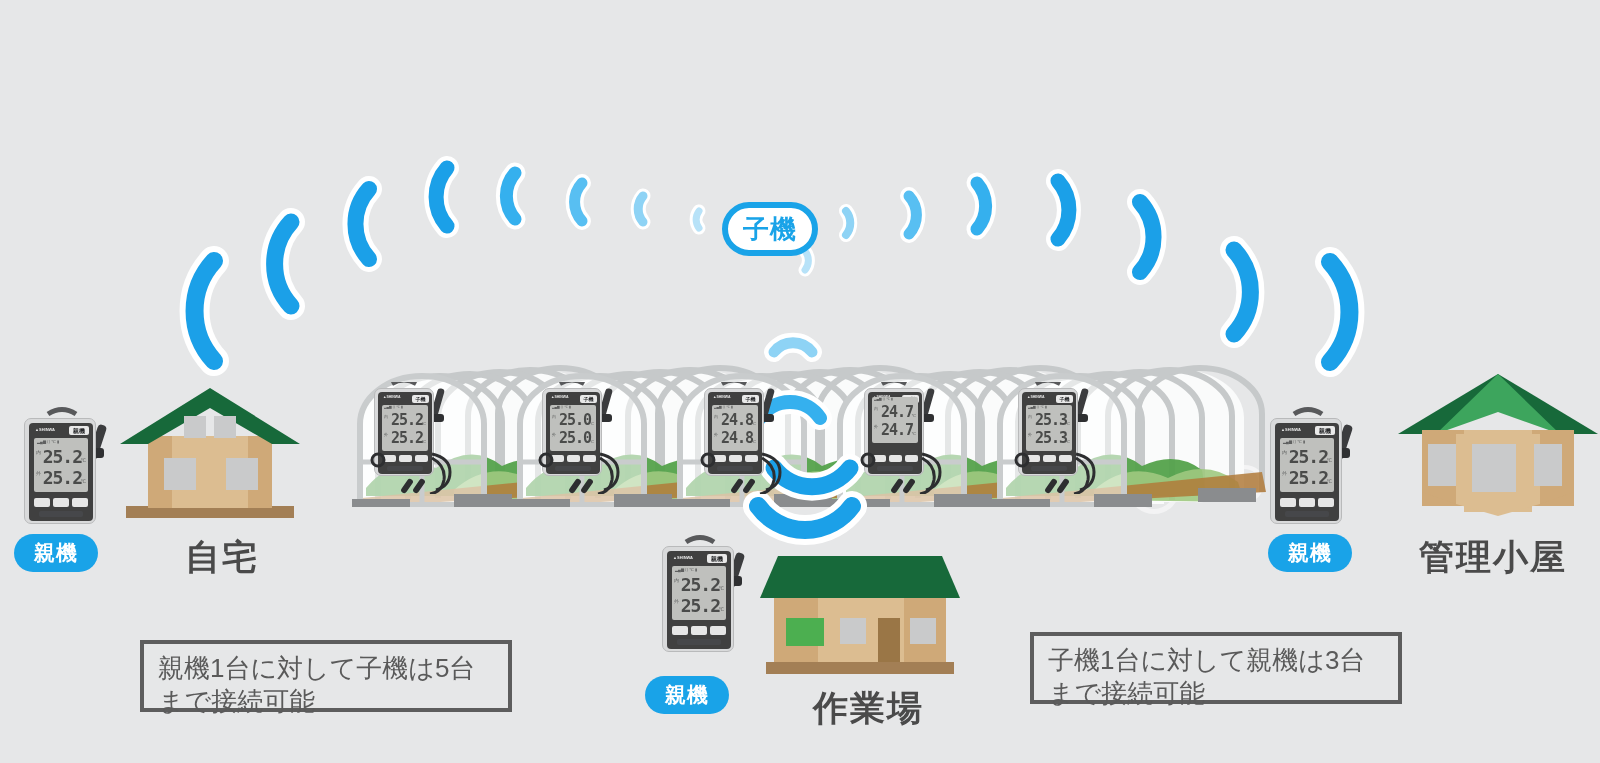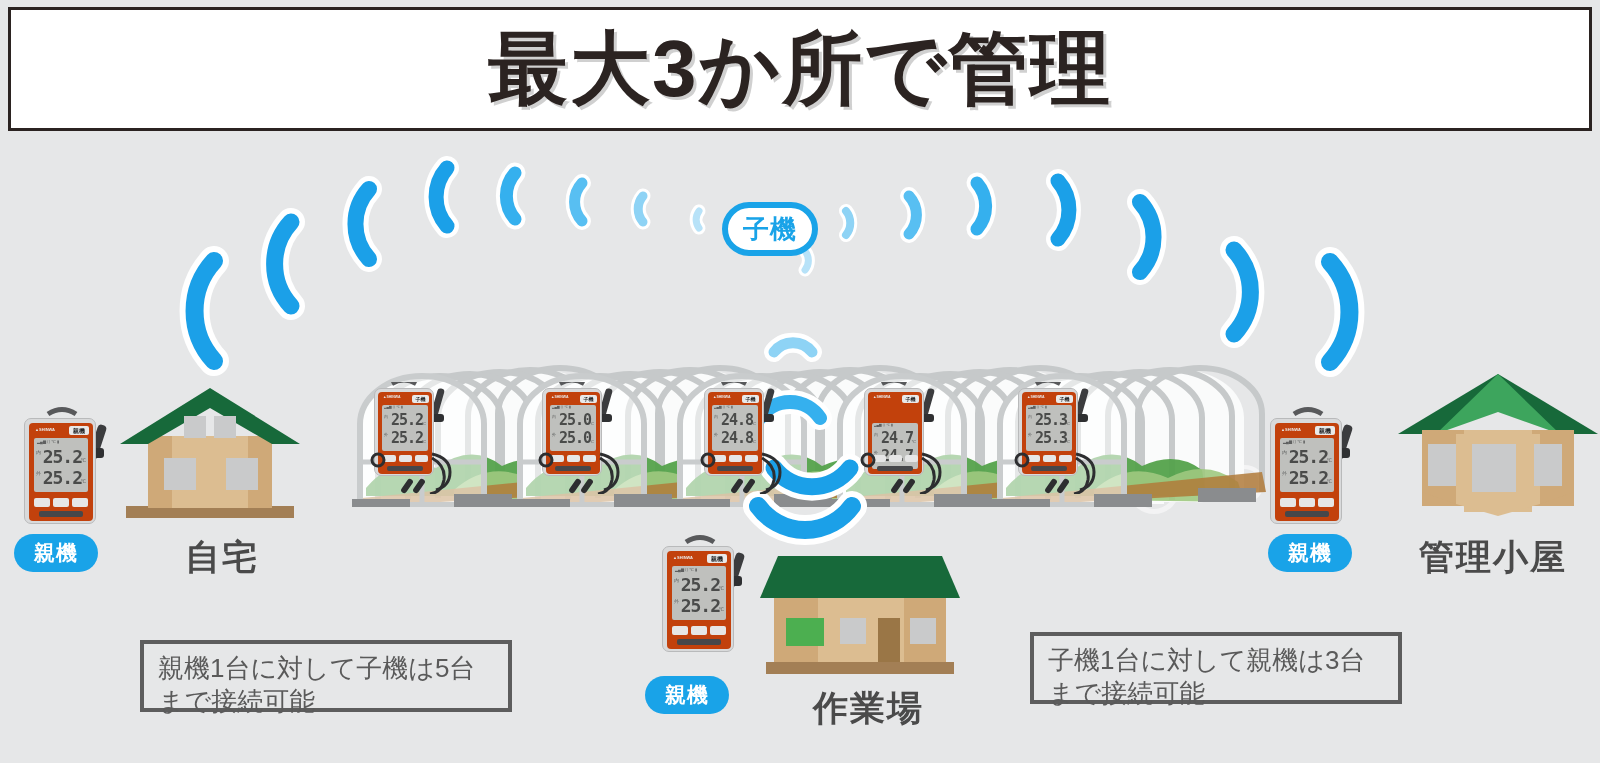--- a/index.html
+++ b/index.html
@@ -126,21 +126,21 @@
   }
   .dev-body {
     position: absolute;
     background: #d9dadb;
     border: 1px solid #b9babb;
     border-radius: 7px;
     overflow: hidden;
   }
   .dev-inner {
     position: absolute;
-    background: #c2410c;
+    background: #404040;
     border-radius: 4px;
     overflow: hidden;
   }
   .dev-brand {
     position: absolute;
     color: #e9e9e9;
     font-weight: bold;
     line-height: 1;
     white-space: nowrap;
   }
@@ -678,21 +678,21 @@
   <div class="device" style="left:858px; top:382px; width:110px; height:112px;">
     <svg width="110" height="112" viewBox="0 0 110 112" style="position:absolute;left:0;top:0;">
       <rect x="66" y="6" width="7" height="30" rx="3" fill="#3b3c3e" transform="rotate(16 69 21)"></rect>
       <rect x="62" y="32" width="14" height="8" rx="3" fill="#2f3032"></rect>
       <path d="M24 2 q12 -7 24 0" fill="none" stroke="#58595b" stroke-width="4"></path>
     </svg>
     <div class="dev-body" style="left:6px; top:6px; width:60px; height:88px;">
       <div class="dev-inner" style="left:3px; top:3px; width:54px; height:82px;">
         <div class="dev-brand" style="left:5px; top:4px; font-size:3.5px;">▲<span>SHINWA</span></div>
         <div class="dev-mode" style="right:3px; top:3px; width:17px; height:8px; font-size:5px;">子機</div>
-        <div class="dev-lcd" style="left:4px; top:31px; width:46px; height:46px;text-decoration:underline;">
+        <div class="dev-lcd" style="left:4px; top:5px; width:46px; height:46px;text-decoration:underline;">
           <div class="dev-lcd-top" style="left:2px; top:1px; font-size:3.4px;">▂▄▆ ⟨⟩ ℃ ▮</div>
           <div class="dev-rowlabel" style="left:2px; top:10px; font-size:4px;">内</div>
           <div class="dev-read" style="left:6px; top:8px; width:35px; font-size:15px;">24.7</div>
           <div class="dev-unit" style="right:2px; top:17px; font-size:4px;">℃</div>
           <div class="dev-rowlabel" style="left:2px; top:28px; font-size:4px;">外</div>
           <div class="dev-read" style="left:6px; top:26px; width:35px; font-size:15px;">24.7</div>
           <div class="dev-unit" style="right:2px; top:35px; font-size:4px;">℃</div>
         </div>
         <div class="dev-btn" style="left:5px; top:63px; width:13px; height:7px;"></div>
         <div class="dev-btn" style="left:21px; top:63px; width:13px; height:7px;"></div>
@@ -803,17 +803,14 @@
 
   <div class="note-box" style="left:140px; top:640px; width:372px; height:72px;">
     <span style="white-space:pre-line;text-align:center;">親機1台に対して子機は5台
 まで接続可能</span>
   </div>
   <div class="note-box" style="left:1030px; top:632px; width:372px; height:72px;">
     <span style="white-space:pre-line;">子機1台に対して親機は3台
 まで接続可能</span>
   </div>
 
-  <div class="title-banner">
-    <div class="title-text">最大3か所で管理</div>
-  </div>
 
 </div>
 
 </body></html>

